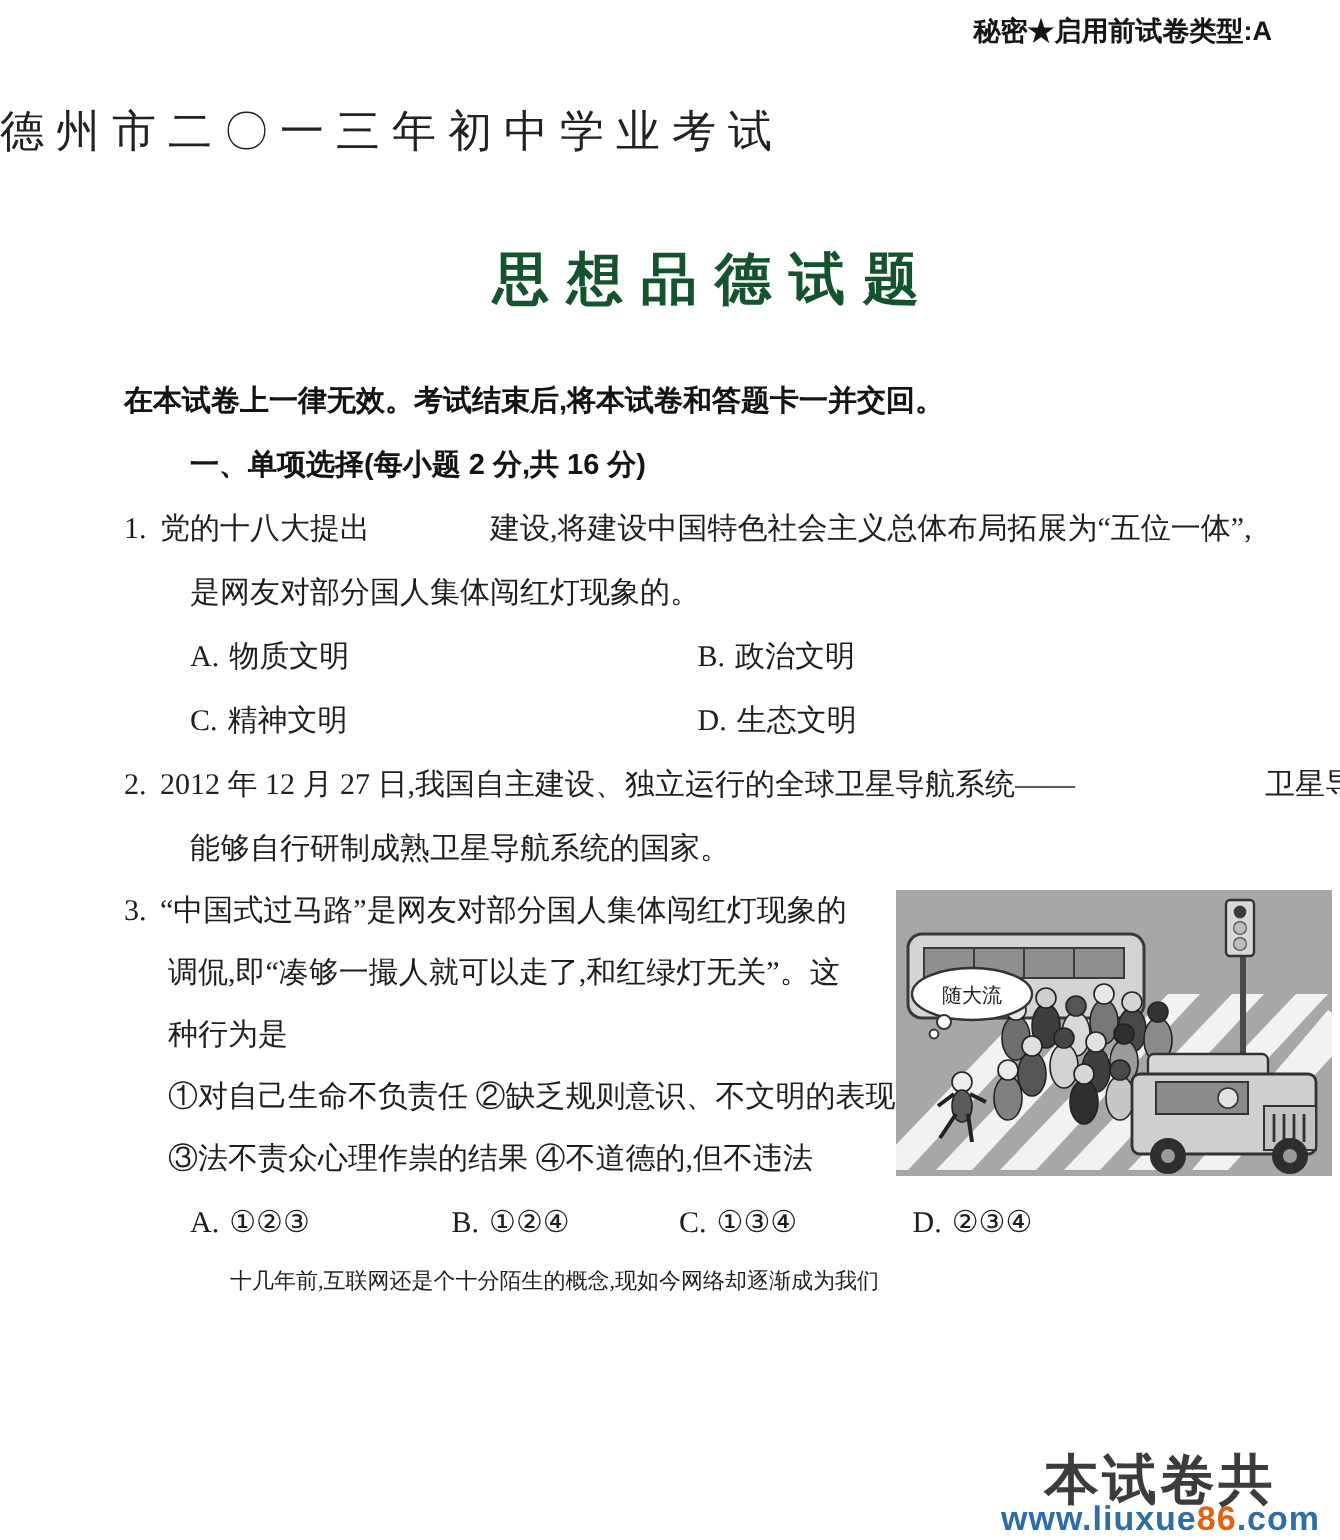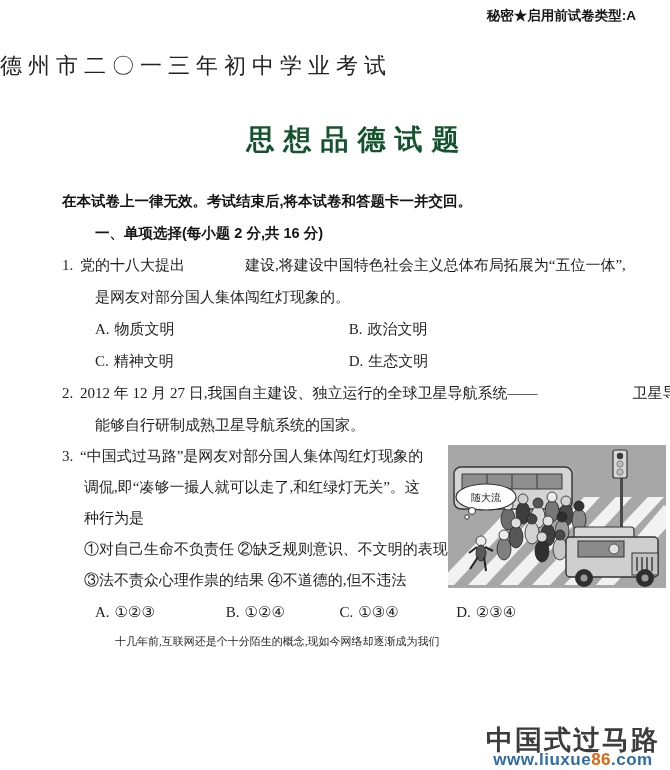--- a/index.html
+++ b/index.html
@@ -197,17 +197,17 @@
       <span class="opt cA"><span class="lab">A.</span><span>①②③</span></span>
       <span class="opt cB"><span class="lab">B.</span><span>①②④</span></span>
       <span class="opt cC"><span class="lab">C.</span><span>①③④</span></span>
       <span class="opt"><span class="lab">D.</span><span>②③④</span></span>
     </div>
 
     <div class="foot">十几年前,互联网还是个十分陌生的概念,现如今网络却逐渐成为我们</div>
   </div>
 
   <div class="wm">
-    <div class="site" style="color: rgb(60, 60, 60);">中国式过马路</div>
+    <div class="site" style="color: rgb(60, 60, 60);">本试卷共</div>
     <div class="url"><span style="color: rgb(46, 109, 166);">www.liuxue</span><span style="color: rgb(226, 98, 15);">86</span><span style="color: rgb(46, 109, 166);">.com</span></div>
   </div>
 
 </div>
 
 </body></html>

